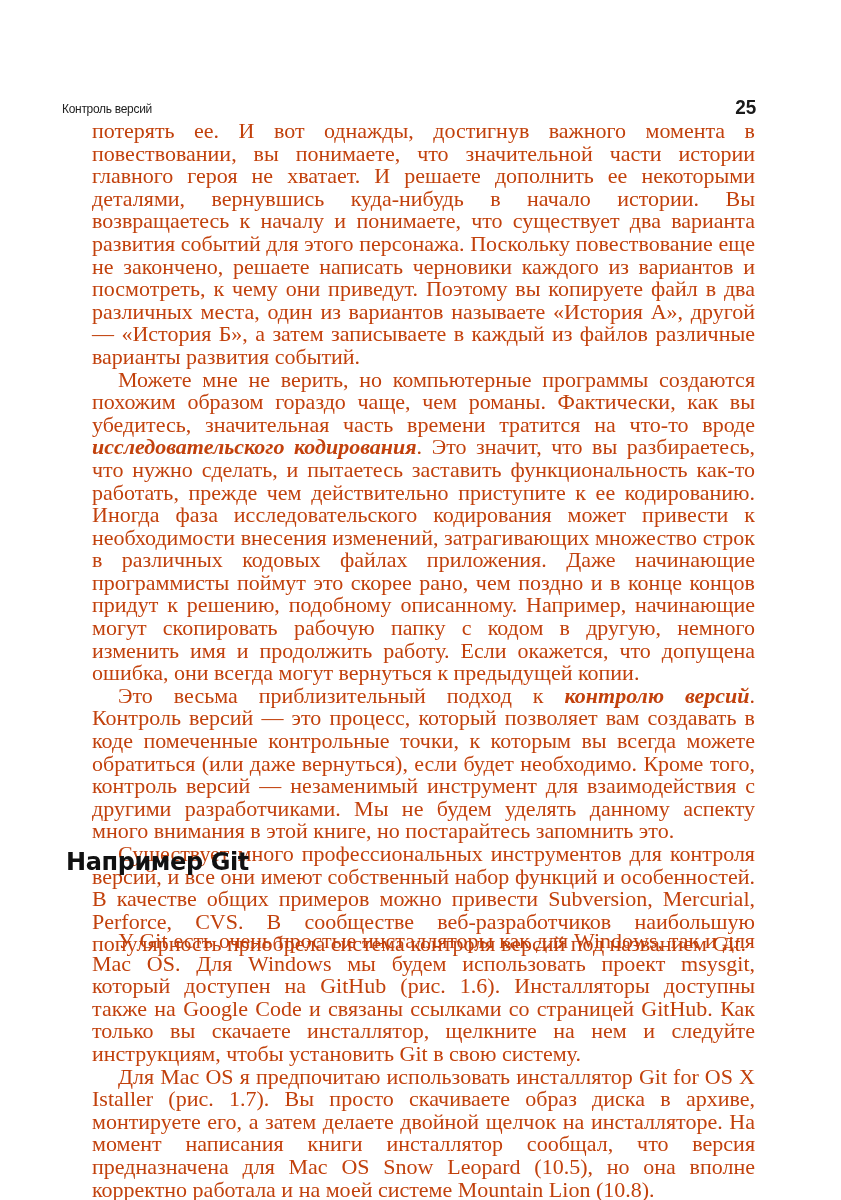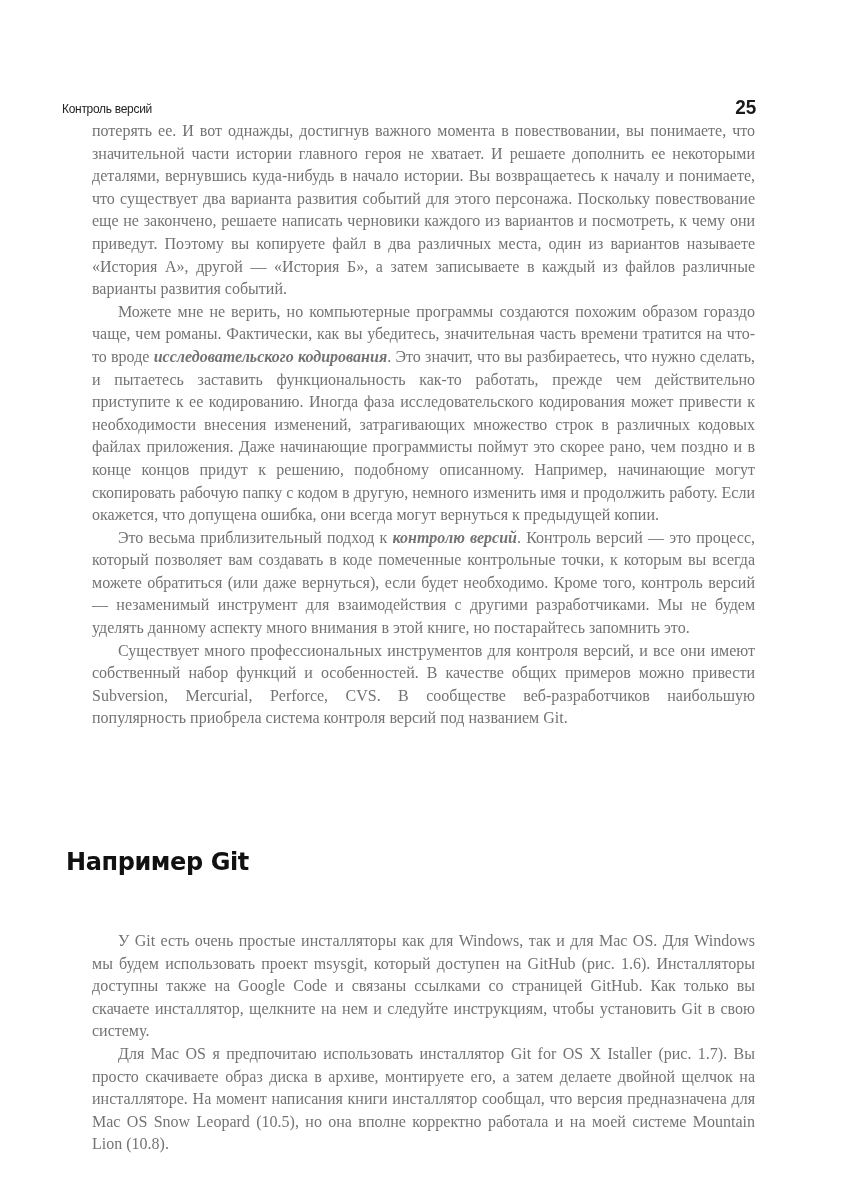--- a/index.html
+++ b/index.html
@@ -12,22 +12,22 @@
   .running-head .title {
     position: absolute; left: 0; top: 4px; font-size: 13px; letter-spacing: -0.3px;
     transform: scaleX(0.92); transform-origin: left center; color: #222;
   }
   .running-head .page-num {
     position: absolute; right: 0; top: -2px; font-size: 21px; font-weight: bold; color: #1a1a1a;
     transform: scaleX(0.9); transform-origin: right center;
   }
   .body-text {
     position: absolute; left: 92px; top: 120px; width: 663px;
-    font-family: "Liberation Serif", serif; font-size: 16px; line-height: 22.6px;
-    text-align: justify; hyphens: manual; color: #737373;
+    font-family: "Liberation Serif", serif; font-size: 22px; line-height: 22.6px;
+    text-align: justify; hyphens: manual; color: #c2410c;
   }
   .body-text p { margin: 0; }
   .body-text p.indent { text-indent: 26px; }
   .body-text em { font-style: italic; font-weight: bold; }
   .section-heading {
     position: absolute; left: 66px; top: 848px;
     font-family: "DejaVu Sans", sans-serif; font-weight: bold; font-size: 24px;
     letter-spacing: -0.4px; color: #111;
   }
   .body-text-2 { top: 930px; }

